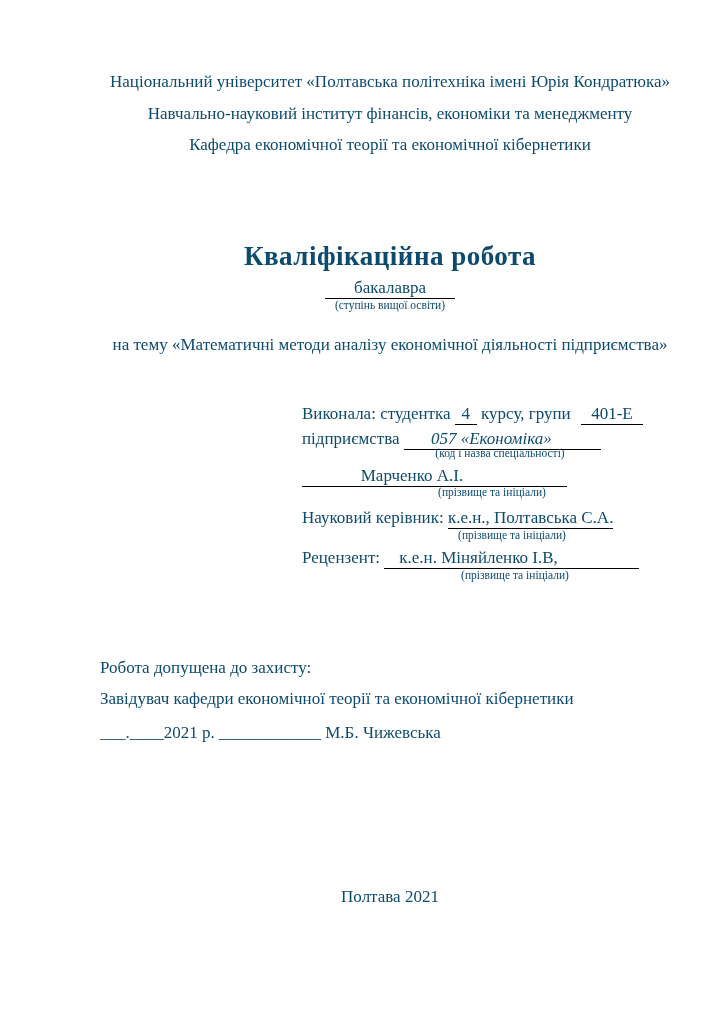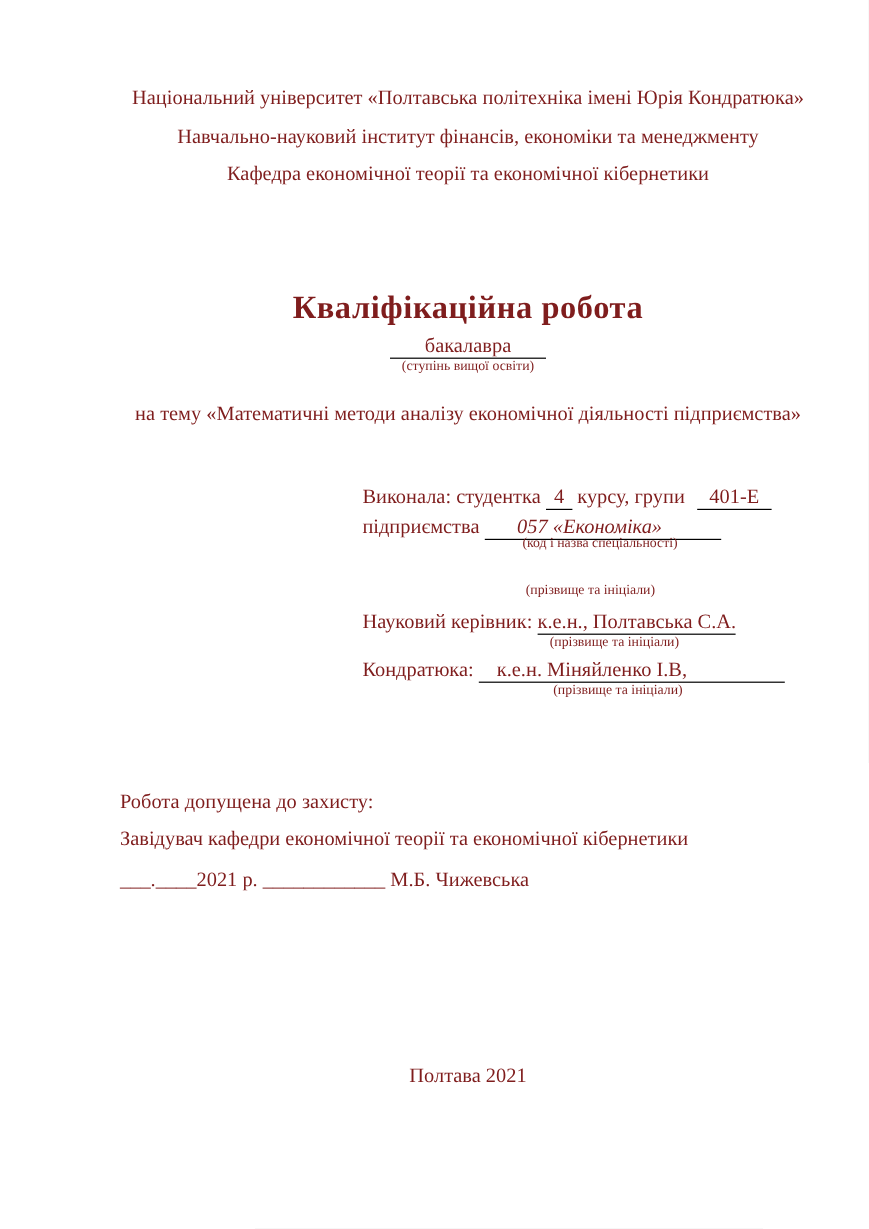--- a/index.html
+++ b/index.html
@@ -1,21 +1,21 @@
 <!DOCTYPE html>
 <html lang="uk"><head>
 <meta charset="utf-8">
 <style>
   html, body { margin: 0; padding: 0; background: #e9e9e9; }
   .page {
     position: relative;
     width: 724px;
     height: 1024px;
     background: #ffffff;
-    color: #7f1d1d;
+    color: #0c4a6e;
     font-family: "Liberation Serif", "DejaVu Serif", serif;
     font-size: 17px;
     line-height: 1.2;
     overflow: hidden;
   }
   .abs { position: absolute; }
   .center-col { left: 100px; width: 580px; text-align: center; }
   .right-col  { left: 302px; width: 370px; text-align: left; white-space: nowrap; }
   .left-col   { left: 100px; width: 600px; text-align: left; white-space: nowrap; }
 
@@ -67,30 +67,33 @@
     <span>курсу, групи</span>
     <span class="blank group-blank">401-Е</span>
   </div>
 
   <div class="abs right-col" style="top:429px">
     <span>підприємства</span>
     <span class="blank spec-blank">057 «Економіка»</span>
   </div>
   <div class="caption" style="top:447px; left:420px; width:160px;">(код і назва спеціальності)</div>
 
+  <div class="abs right-col" style="top:466px">
+    <span class="blank name-blank">Марченко А.І.</span>
+  </div>
   <div class="caption" style="top:486px; left:432px; width:120px;">(прізвище та ініціали)</div>
 
   <div class="abs right-col" style="top:508px">
     <span>Науковий керівник:</span>
     <span class="blank sup-blank">к.е.н., Полтавська С.А.</span>
   </div>
   <div class="caption" style="top:529px; left:452px; width:120px;">(прізвище та ініціали)</div>
 
   <div class="abs right-col" style="top:548px">
-    <span>Кондратюка:</span>
+    <span>Рецензент:</span>
     <span class="blank rev-blank">к.е.н. Міняйленко І.В,</span>
   </div>
   <div class="caption" style="top:569px; left:455px; width:120px;">(прізвище та ініціали)</div>
 
   <div class="abs left-col" style="top:658px">Робота допущена до захисту:</div>
   <div class="abs left-col" style="top:689px">Завідувач кафедри економічної теорії та економічної кібернетики</div>
   <div class="abs left-col" style="top:723px">___.____2021 р. ____________ М.Б. Чижевська</div>
 
   <div class="abs center-col" style="top:887px">Полтава 2021</div>
 

